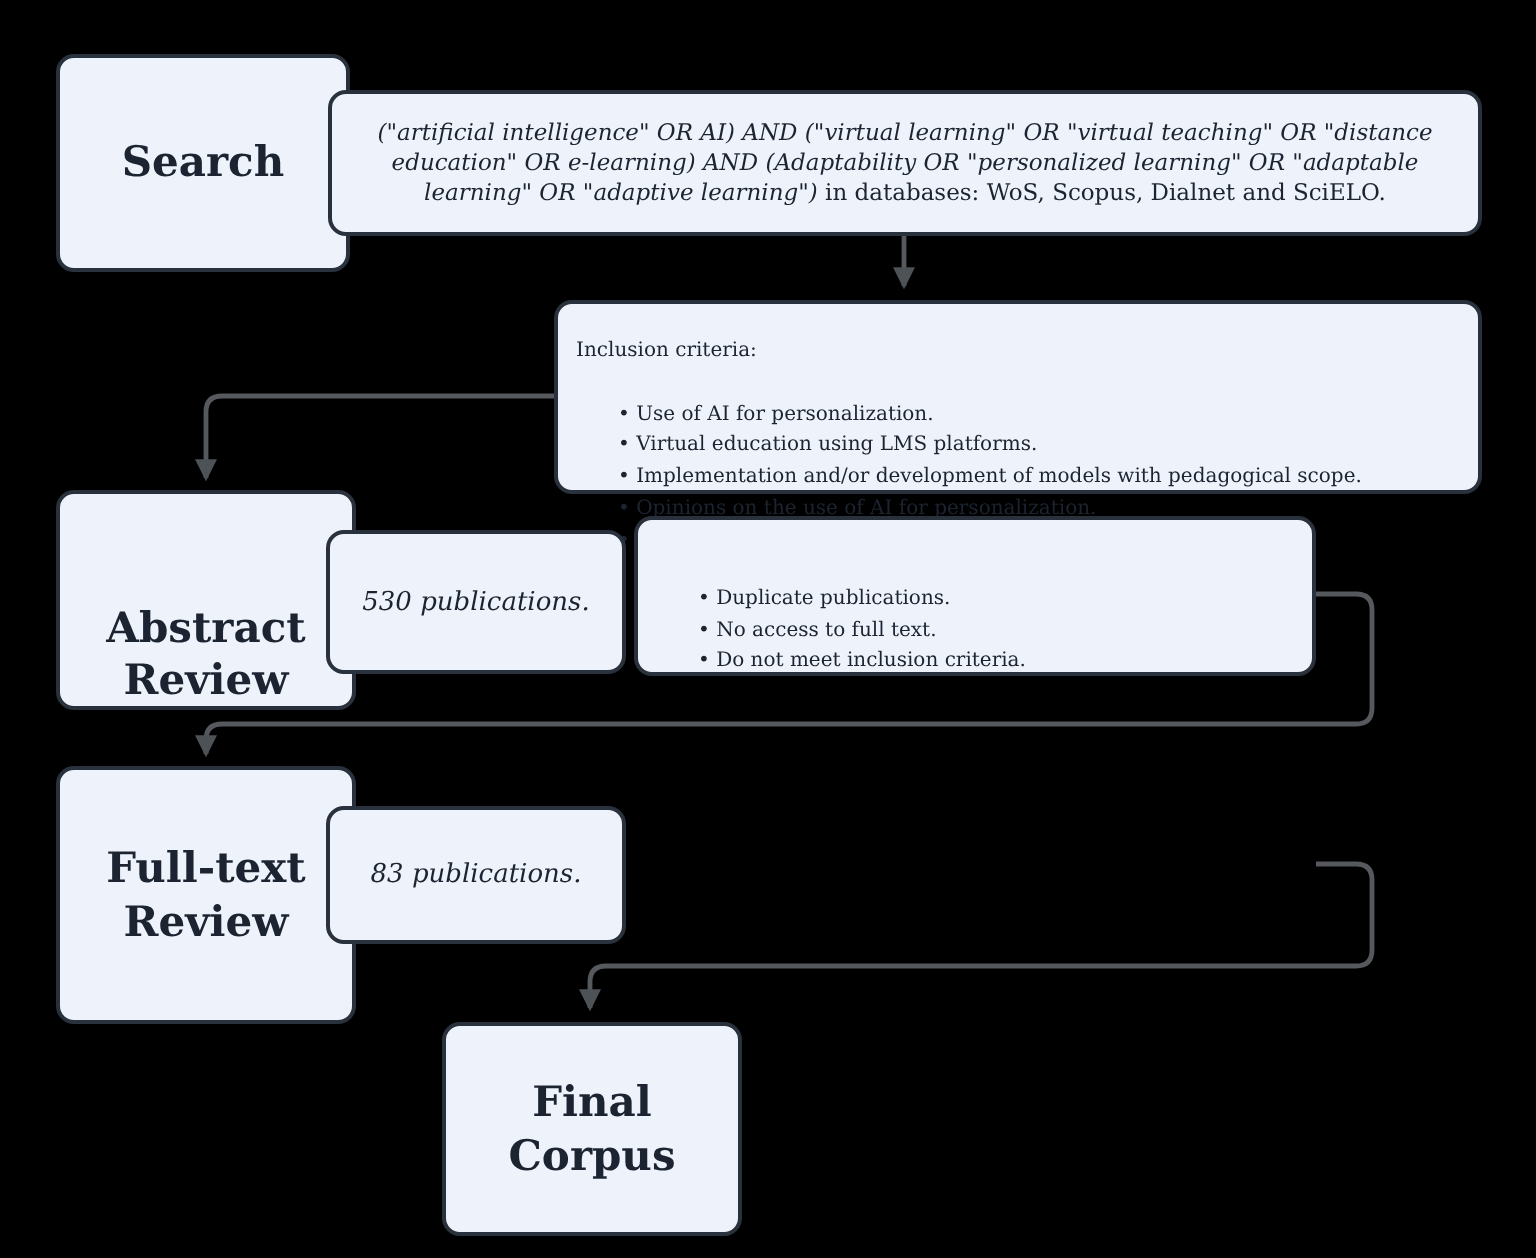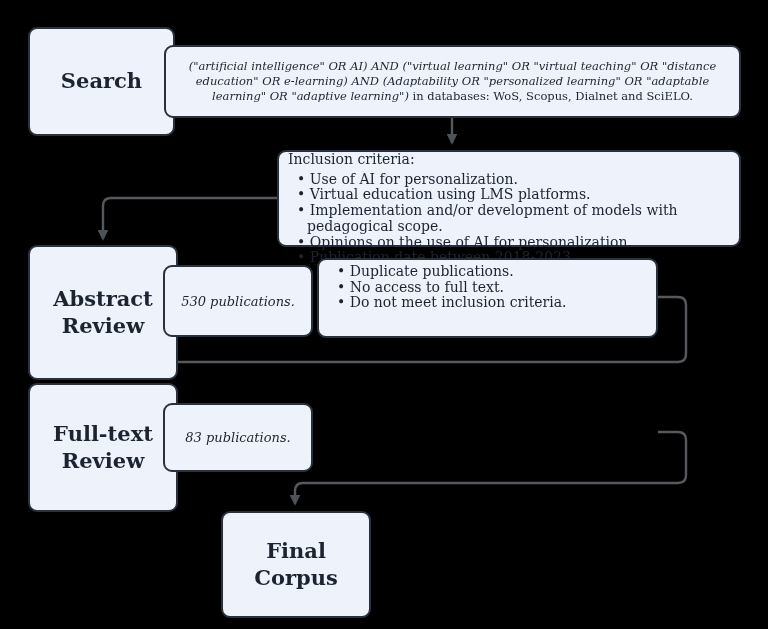--- a/index.html
+++ b/index.html
@@ -13,22 +13,22 @@
     position:absolute; box-sizing:border-box;
     background:#eef3fb; border:2px solid #29313d; border-radius:9px;
   }
   .title-node { display:flex; align-items:center; justify-content:center; text-align:center; }
   .title-node .lbl { font-weight:bold; font-size:21px; line-height:1.25; width:112px; }
   .count-node { display:flex; align-items:center; justify-content:center; text-align:center;
     font-style:italic; font-size:13px; z-index:3; }
   .query-node { display:flex; align-items:center; justify-content:center; text-align:center;
     font-size:11.5px; line-height:1.32; padding:4px 12px; z-index:3; }
   .query-node .q-italic { font-style:italic; }
-  .text-node { font-size:14px; line-height:15.7px; padding:0 9px; z-index:2; }
-  .text-node ul { margin:4px; padding:0; list-style:none; }
+  .text-node { font-size:10px; line-height:15.7px; padding:16px 9px; z-index:2; }
+  .text-node ul { margin:16px; padding:0; list-style:none; }
   .text-node li { padding-left:15px; text-indent:-10px; }
   .text-node li::before { content:"• "; }
   #connectors { position:absolute; left:0; top:0; z-index:1; }
   .z2 { z-index:2; }
 </style>
 </head>
 <body>
 
 <div id="canvas">
 
@@ -58,21 +58,21 @@
     <div>Inclusion criteria:</div>
     <ul>
         <li>Use of AI for personalization.</li>
         <li>Virtual education using LMS platforms.</li>
         <li>Implementation and/or development of models with pedagogical scope.</li>
         <li>Opinions on the use of AI for personalization.</li>
         <li>Publication date between 2018-2023.</li>
       </ul>
   </div>
 
-  <div class="node title-node z2" style="left:28px; top:245px; width:150px; height:135px;">
+  <div class="node title-node z2" style="left:28px; top:245px; width:150px; height:110px;align-items:flex-end;">
     <span class="lbl">Abstract Review</span>
   </div>
 
   <div class="node count-node" style="left:163px; top:265px; width:150px; height:72px;">
     <span>530 publications.</span>
   </div>
 
   <div class="node text-node" style="left:317px; top:258px; width:341px; height:80px;">
     <ul>
         <li>Duplicate publications.</li>

